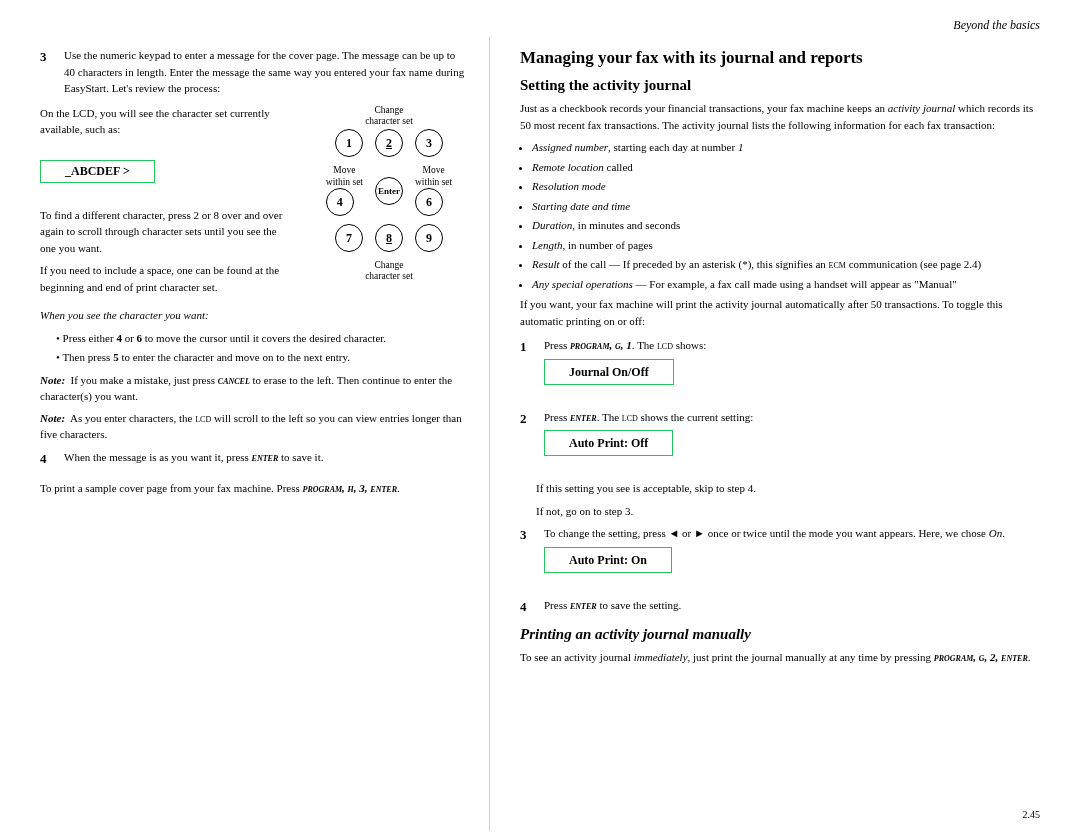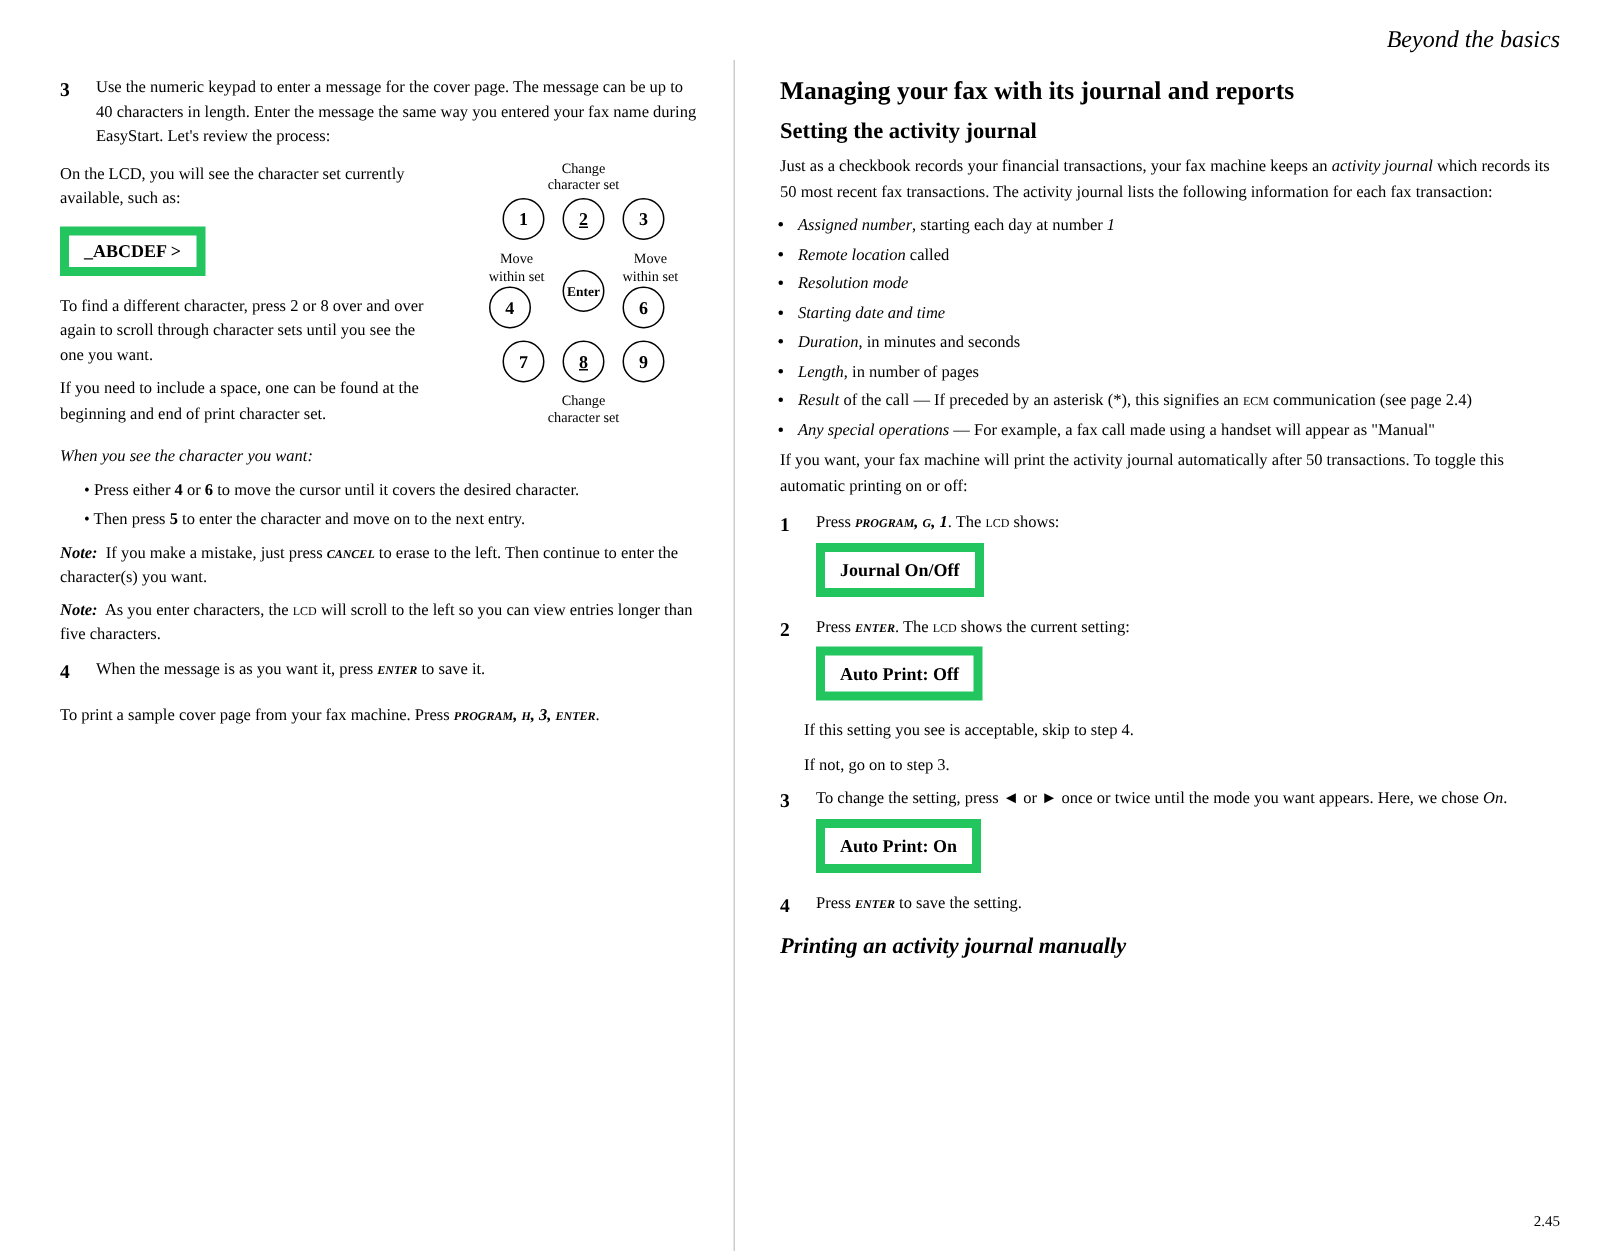--- a/index.html
+++ b/index.html
@@ -9,21 +9,21 @@
       font-size: 11px;
       color: #000;
       width: 1080px;
       height: 834px;
       overflow: hidden;
       position: relative;
     }
     .page-header {
       text-align: right;
       padding: 18px 40px 4px 0;
-      font-size: 16px;
+      font-size: 12px;
       font-style: italic;
     }
     .page-layout {
       display: flex;
       flex-direction: row;
       height: calc(100% - 40px);
     }
     .left-col {
       width: 490px;
       padding: 10px 20px 10px 40px;
@@ -57,26 +57,26 @@
     .step-num {
       font-size: 13px;
       font-weight: bold;
       min-width: 20px;
       margin-right: 4px;
     }
     .step-content {
       flex: 1;
     }
     .lcd-box {
-      border: 6px solid #22c55e;
+      border: 1px solid #22c55e;
       display: inline-block;
-      padding: 3px 10px;
+      padding: 3px 24px;
       font-weight: bold;
       font-size: 12px;
-      margin: 4px 0;
+      margin: 16px 0;
       background: #fff;
     }
     .keypad-label-top {
       font-size: 9.5px;
       text-align: center;
       margin-bottom: 2px;
       line-height: 1.2;
     }
     .keypad-row {
       display: flex;
@@ -304,19 +304,22 @@
 
     <div class="step-row">
       <div class="step-num">4</div>
       <div class="step-content">
         Press <span class="bold italic small-caps">enter</span> to save the setting.
       </div>
     </div>
 
     <div style="margin-top:10px;">
       <div class="section-title-medium" style="font-style:italic; font-weight:bold;">Printing an activity journal manually</div>
+      <p>
+        To see an activity journal <span class="italic">immediately</span>, just print the journal manually at any time by pressing <span class="bold italic small-caps">program, g, 2, enter</span>.
+      </p>
     </div>
   </div>
 </div>
 
 <div class="page-footer">
   <span>2.45</span>
 </div>
 
 </body></html>

